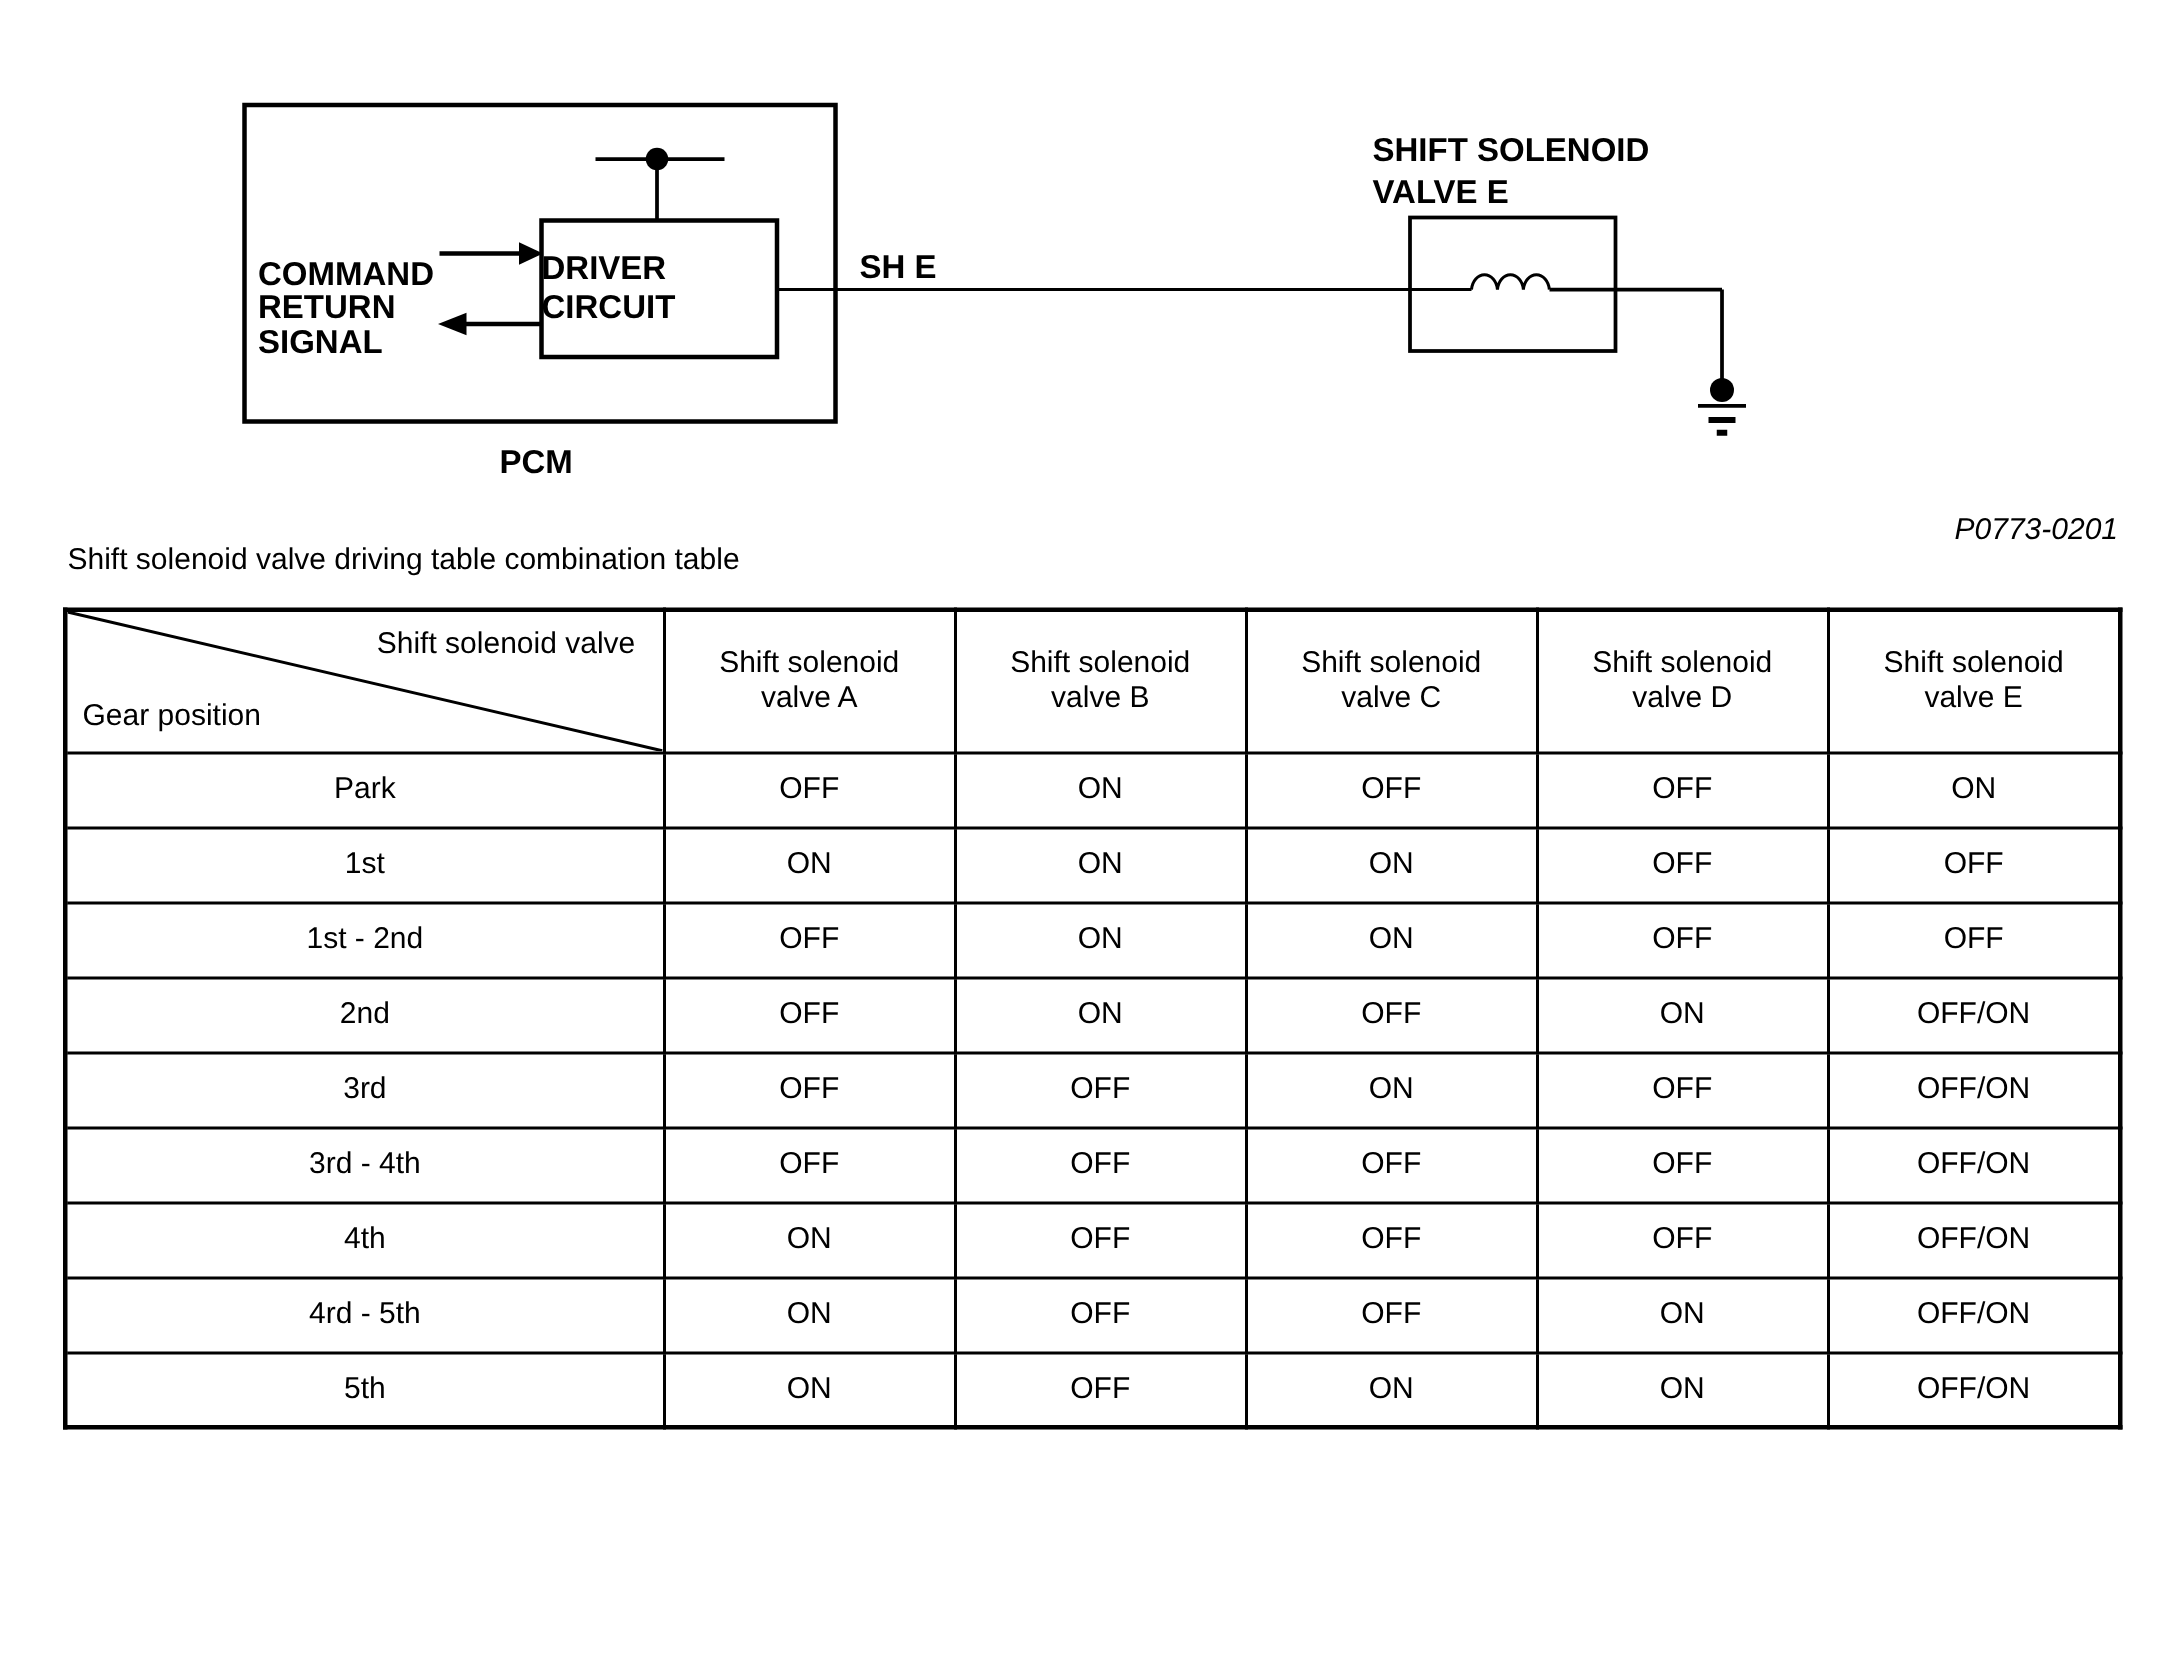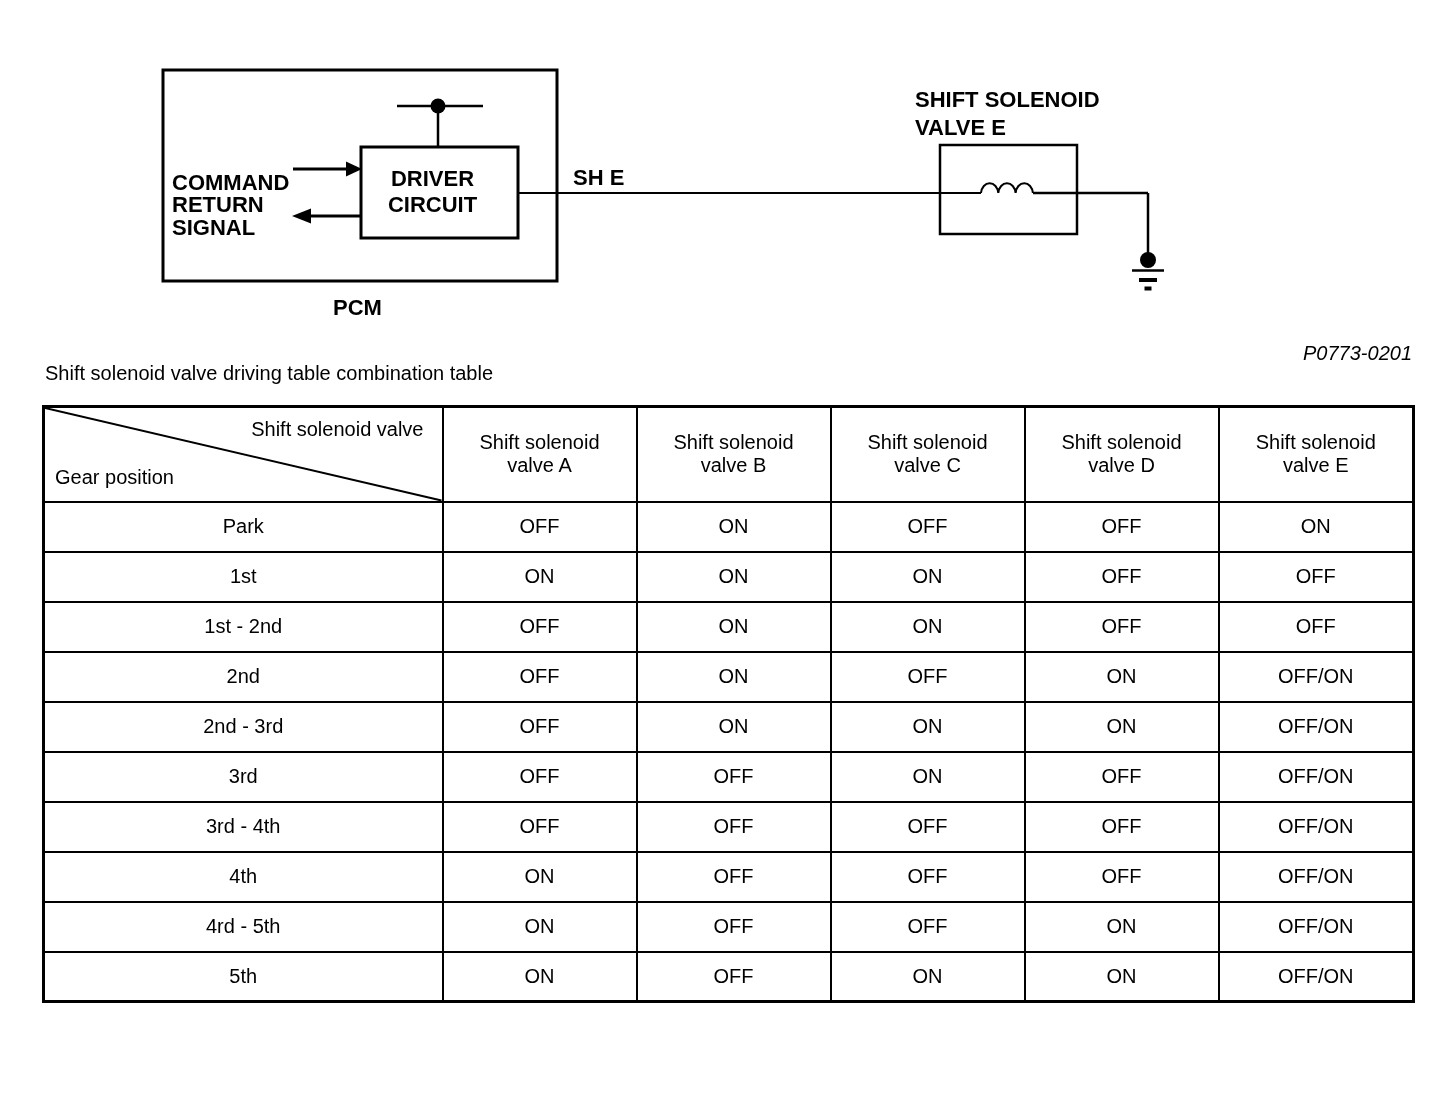--- a/index.html
+++ b/index.html
@@ -10,21 +10,21 @@
   .abs{position:absolute;}
   .dlabel{font-weight:bold;font-size:22px;line-height:23px;white-space:pre-line;}
   .multiline{white-space:pre-line;}
 
   
   #diagram-svg{position:absolute;left:0;top:0;}
 
   
   #command-label{left:172px;top:157px;margin-top:14px;}
   #return-signal-label{left:172px;top:193px;}
-  #driver-circuit-label{left:361px;top:166px;width:143px;text-align:center;line-height:26px;}
+  #driver-circuit-label{left:361px;top:166px;width:143px;line-height:26px;}
   #pcm-label{left:333px;top:296px;}
   #sh-e-label{left:573px;top:166px;}
   #solenoid-valve-e-label{left:915px;top:86px;line-height:28px;}
 
   #figure-code{left:1040px;top:342px;width:372px;text-align:right;font-size:20px;font-style:italic;}
   #table-title{left:45px;top:362px;font-size:20px;}
 
   
   #signal-table{
     position:absolute;left:42px;top:405px;width:1370px;
@@ -156,28 +156,20 @@
   </tr>
   <tr class="row">
     <td>2nd</td>
     <td>OFF</td>
     <td>ON</td>
     <td>OFF</td>
     <td>ON</td>
     <td>OFF/ON</td>
   </tr>
   <tr class="row">
-    <td>2nd - 3rd</td>
-    <td>OFF</td>
-    <td>ON</td>
-    <td>ON</td>
-    <td>ON</td>
-    <td>OFF/ON</td>
-  </tr>
-  <tr class="row">
     <td>3rd</td>
     <td>OFF</td>
     <td>OFF</td>
     <td>ON</td>
     <td>OFF</td>
     <td>OFF/ON</td>
   </tr>
   <tr class="row">
     <td>3rd - 4th</td>
     <td>OFF</td>

